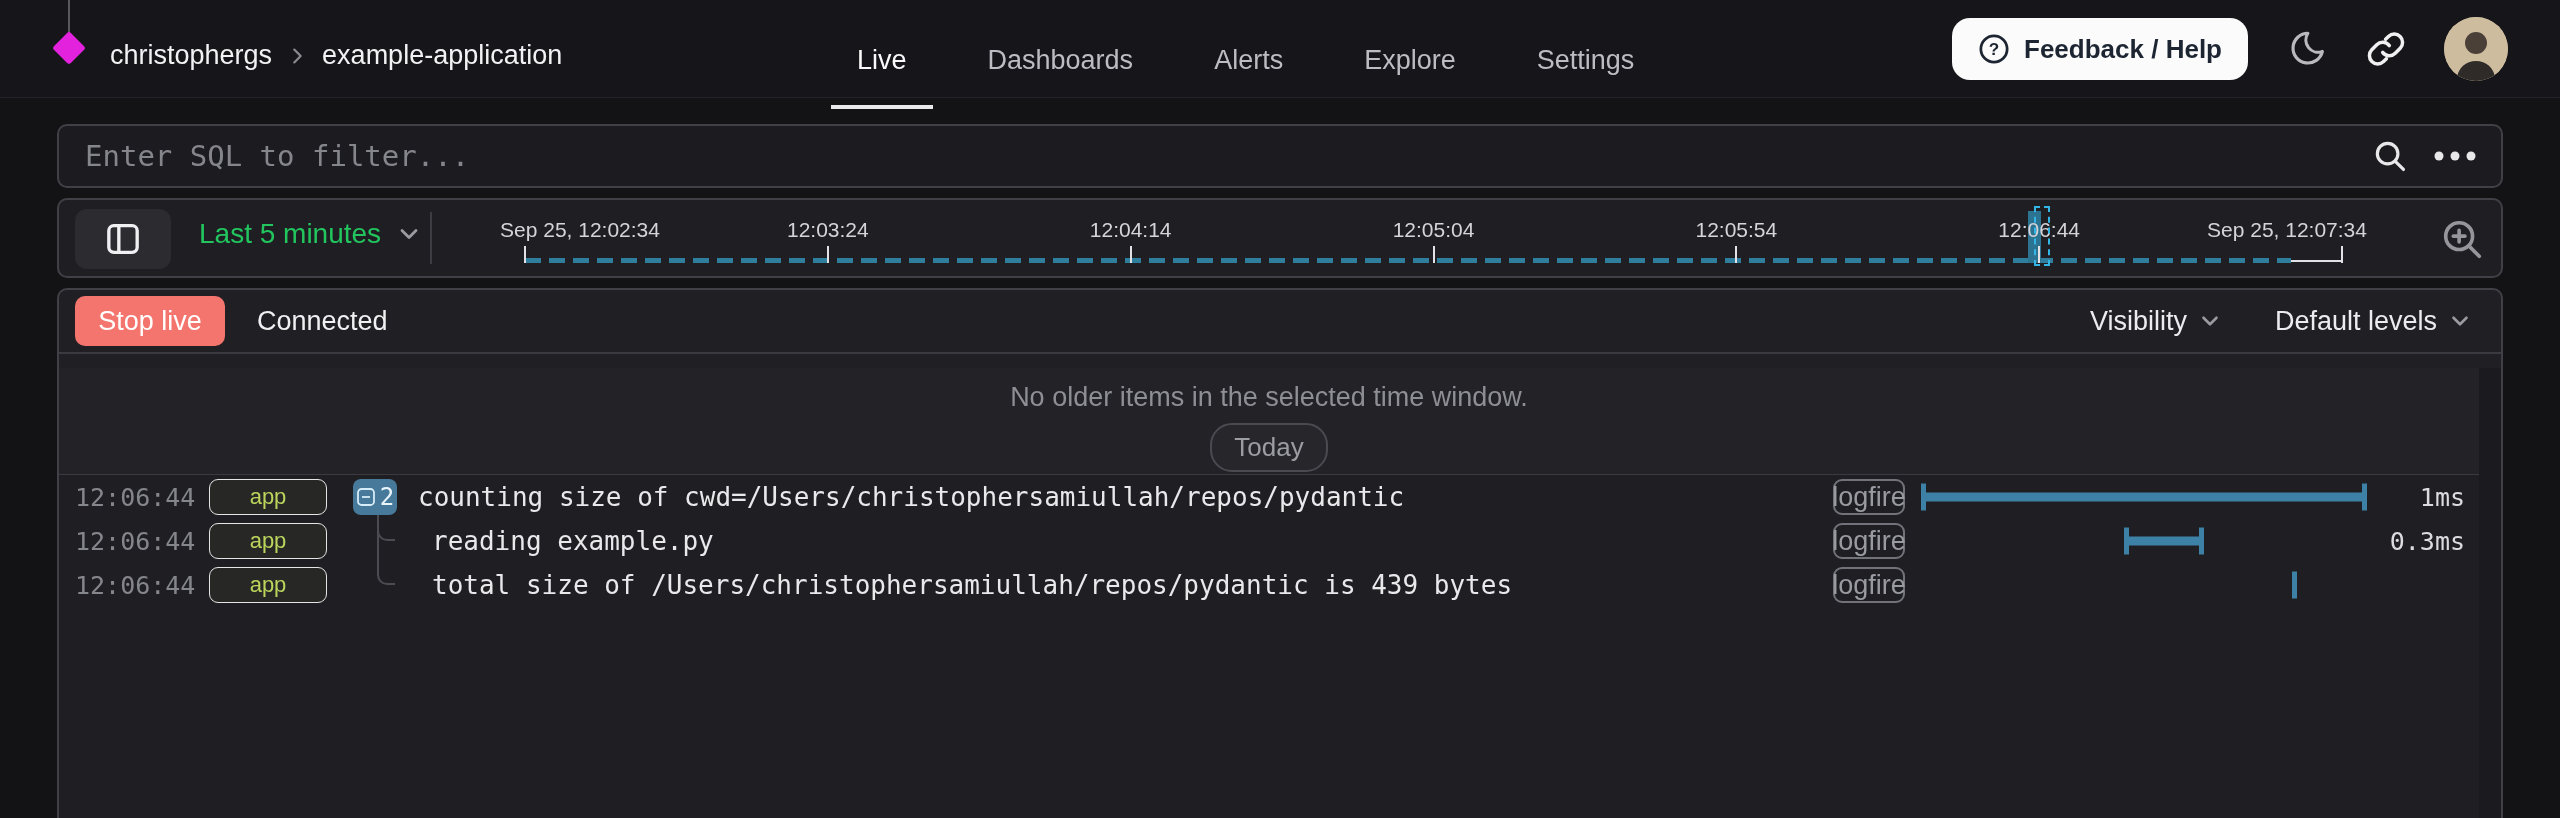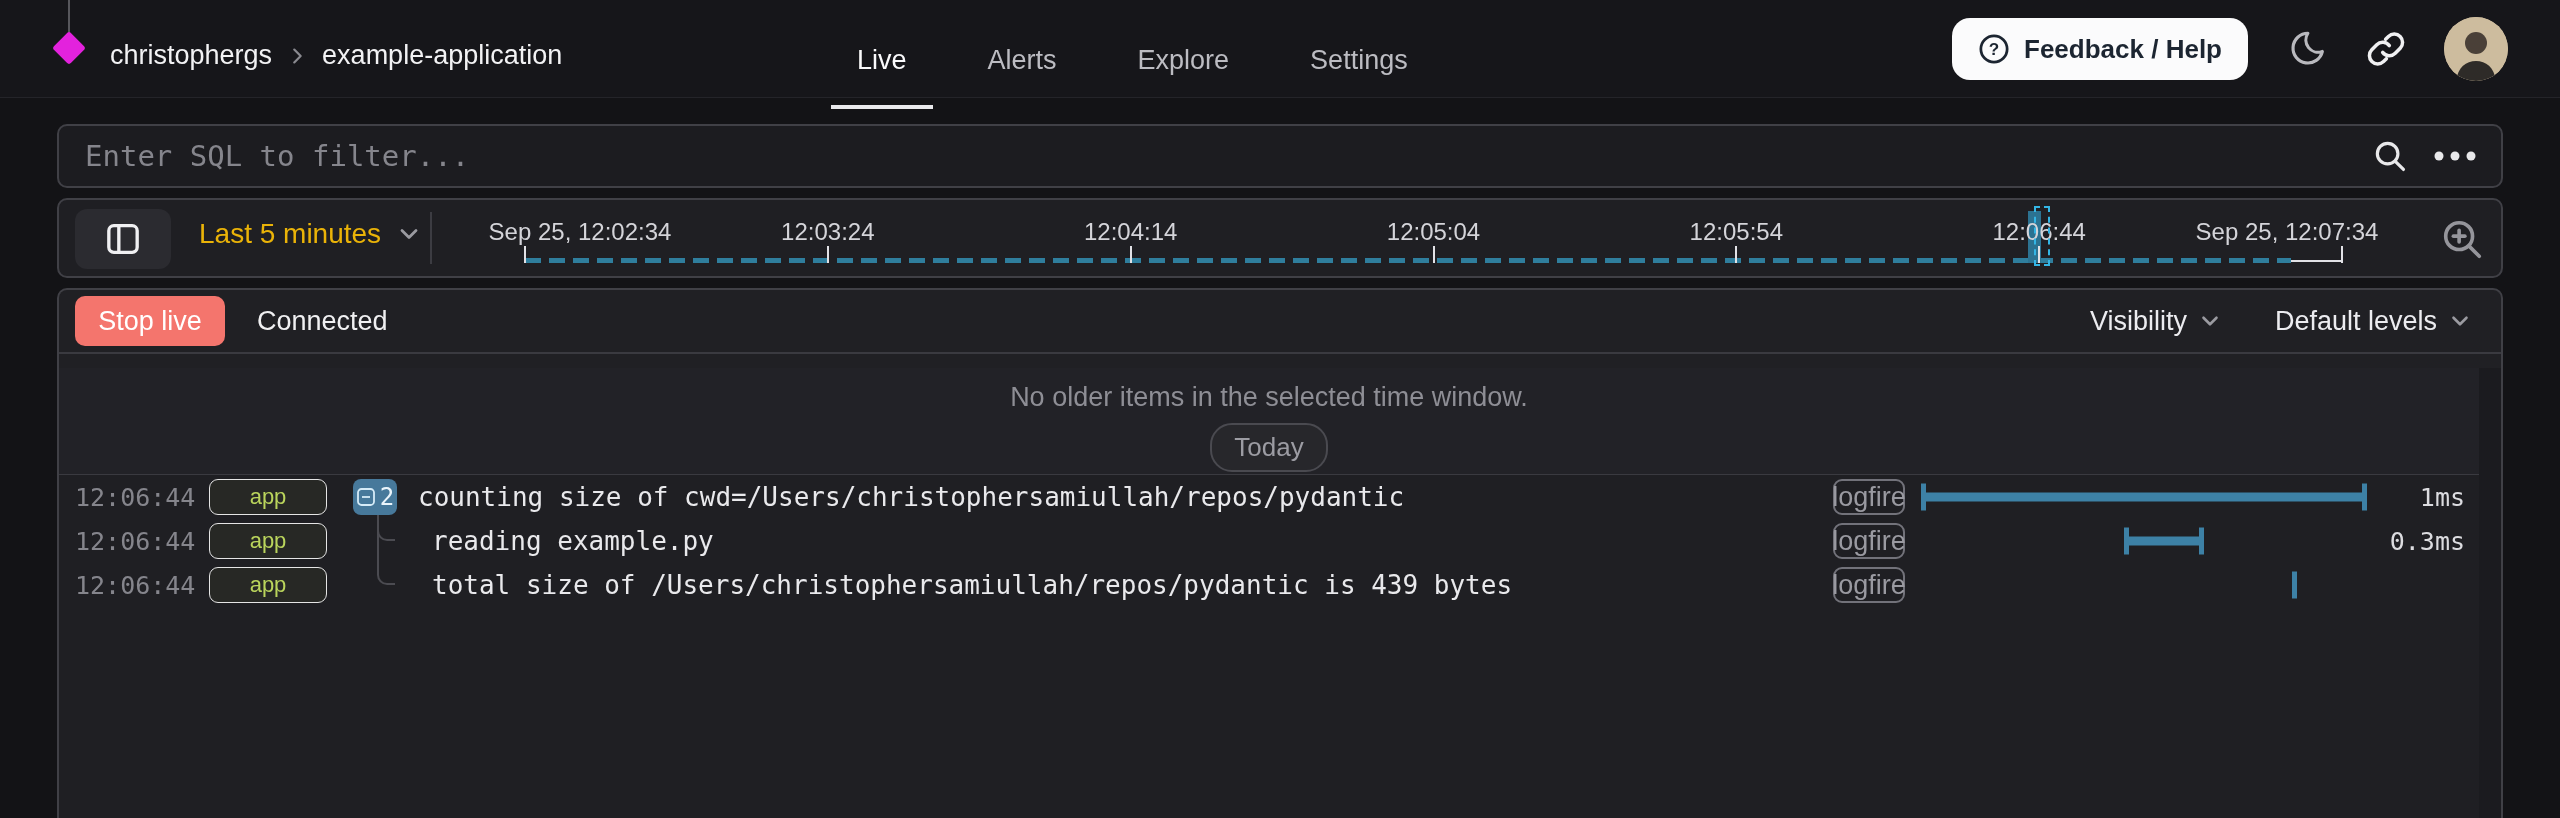--- a/index.html
+++ b/index.html
@@ -43,27 +43,27 @@
   .filter-bar input::placeholder { color:#85858c; }
   .filter-icon { background:none; border:none; cursor:pointer; margin-right:24px; }
 
   
   .timebar { position:absolute; left:57px; top:198px; width:2446px; height:80px;
     background:#1f1f23; border:2px solid #404046; border-radius:10px; }
   .panel-toggle { position:absolute; left:16px; top:9px; width:96px; height:60px;
     background:#2b2b30; border:none; border-radius:12px;
     display:flex; align-items:center; justify-content:center; cursor:pointer; }
   .range-select { position:absolute; left:140px; top:0; height:68px; display:flex; align-items:center; gap:14px;
-    color:#eab308; font-size:28px; cursor:pointer; }
+    color:#22c55e; font-size:28px; cursor:pointer; }
   .divider-v { position:absolute; left:371px; top:12px; width:2px; height:52px; background:#3c3c42; }
 
   .timeline { position:absolute; left:466px; top:0; width:1817px; height:76px; }
   .tl-tick { position:absolute; top:0; height:100%; width:0; z-index:2; }
   .tl-label { position:absolute; top:18px; transform:translateX(-50%); white-space:nowrap;
-    color:#d4d4d9; font-size:24px; }
+    color:#d4d4d9; font-size:21px; }
   .tl-tick.first .tl-label { transform:translateX(-50%) translateX(55px); }
   .tl-tick.last  .tl-label { transform:translateX(-50%) translateX(-55px); }
   .tl-mark { position:absolute; top:46px; left:-1px; width:2px; height:17px; background:#e2e2e6; }
   .dash-line { position:absolute; top:58px; left:0; width:97.2%; height:5px; z-index:1;
     background:repeating-linear-gradient(90deg,#2f7e9d 0 16px, transparent 16px 24px); }
   .end-connector { position:absolute; top:60px; left:97.2%; right:0; height:2px; background:#e2e2e6; z-index:1; }
   .spike { position:absolute; left:calc(83.333% - 11px); top:11px; width:13px; height:52px; background:#2c7291; z-index:1; }
   .spike-select { position:absolute; left:calc(83.333% - 5px); top:6px; width:16px; height:60px;
     border:2px dashed #33b5e5; z-index:3; }
   .zoom-btn { position:absolute; right:12px; top:12px; width:54px; height:54px;
@@ -128,20 +128,21 @@
     <span class="bc-sep">
       <svg width="22" height="22" viewBox="0 0 24 24" fill="none" stroke="#8a8a90" stroke-width="2.4" stroke-linecap="round" stroke-linejoin="round">
           <polyline points="9 5 16 12 9 19"></polyline>
         </svg>
     </span>
     <span>example-application</span>
   </nav>
 
   <div class="nav-tabs">
     <div class="tab active">Live</div>
+    <div class="tab">Dashboards</div>
     <div class="tab">Alerts</div>
     <div class="tab">Explore</div>
     <div class="tab">Settings</div>
   </div>
 
   <div class="nav-right">
     <button class="feedback-btn">
       <span>
         <svg width="32" height="32" viewBox="0 0 28 28" fill="none">
             <circle cx="14" cy="14" r="11.5" stroke="#1c2531" stroke-width="2.4"></circle>

